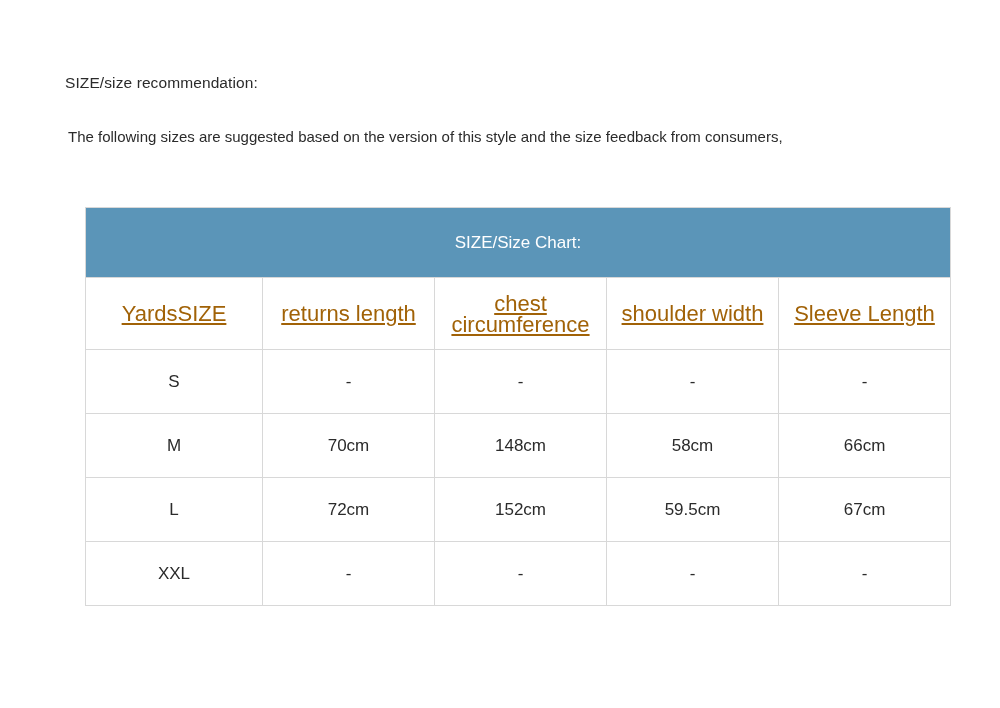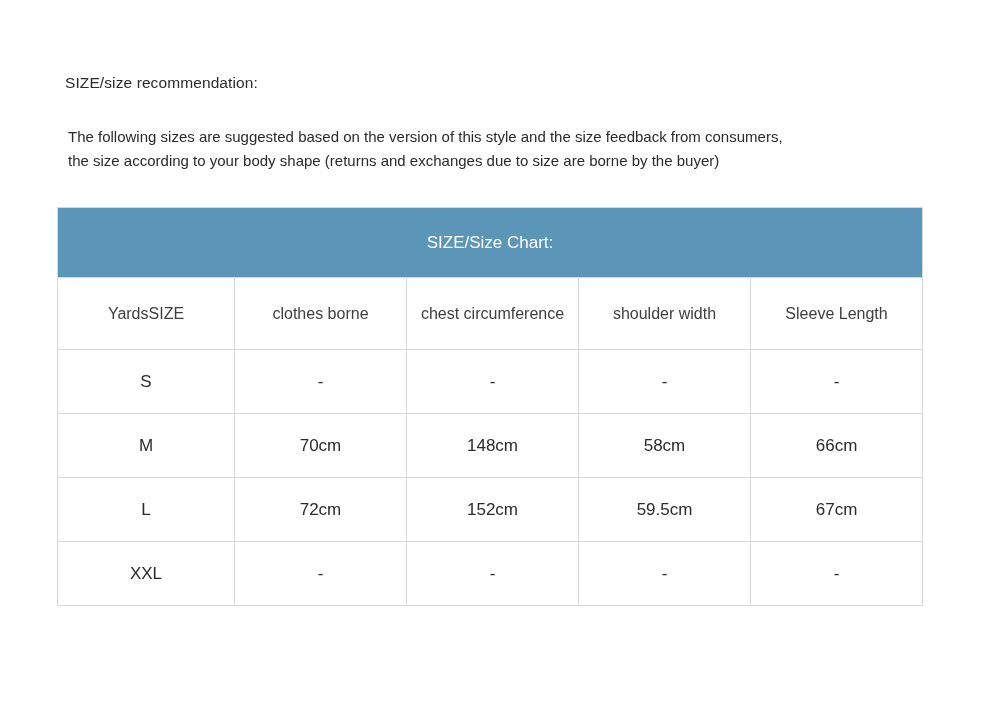--- a/index.html
+++ b/index.html
@@ -37,21 +37,21 @@
     width: 870px;
     font-size: 15px;
     line-height: 19.5px;
     color: #2b2b2b;
   }
   .intro p {
     margin: 4px;
   }
   .table-wrap {
     position: absolute;
-    left: 57px;
+    left: 85px;
     top: 207px;
     width: 865px;
   }
   table.size-table {
     border-collapse: collapse;
     width: 865px;
     table-layout: fixed;
   }
   table.size-table td,
   table.size-table th {
@@ -65,25 +65,26 @@
     background: #5b95b8;
     border: 1px solid #5b95b8;
     height: 69px;
     text-align: left;
     padding-left: 18px;
     color: #ffffff;
     font-size: 17px;
   }
   .head-row td {
     height: 71px;
-    font-size: 16px;
-    color: #404040;
+    font-size: 22px;
+    color: #a16207;
     background: #ffffff;
     padding: 0 6px;
     line-height: 21px;
+    text-decoration: underline;
   }
   .data-row td {
     height: 63px;
     font-size: 17px;
     color: #2b2b2b;
     background: #ffffff;
   }
   .data-row td.sizecell {
     font-size: 17px;
   }
@@ -95,39 +96,38 @@
 </style>
 </head>
 <body>
 
 <div class="page">
 
   <div class="heading">SIZE/size recommendation:</div>
 
   <div class="intro">
     <p>The following sizes are suggested based on the version of this style and the size feedback from consumers,</p>
-    <p>the size according to your body shape (returns and exchanges due to size are borne by the buyer)</p>
   </div>
 
   <div class="table-wrap">
     <table class="size-table">
       <colgroup>
         <col class="col1">
           <col class="col2">
           <col class="col3">
           <col class="col4">
           <col class="col5">
       </colgroup>
       <tbody>
         <tr class="title-row">
           <td colspan="5">SIZE/Size Chart:</td>
         </tr>
         <tr class="head-row">
           <td>YardsSIZE</td>
-          <td>clothes borne</td>
+          <td>returns length</td>
           <td>chest circumference</td>
           <td>shoulder width</td>
           <td>Sleeve Length</td>
         </tr>
 
         <tr class="data-row">
           <td class="sizecell">S</td>
           <td>-</td>
           <td>-</td>
           <td>-</td>

